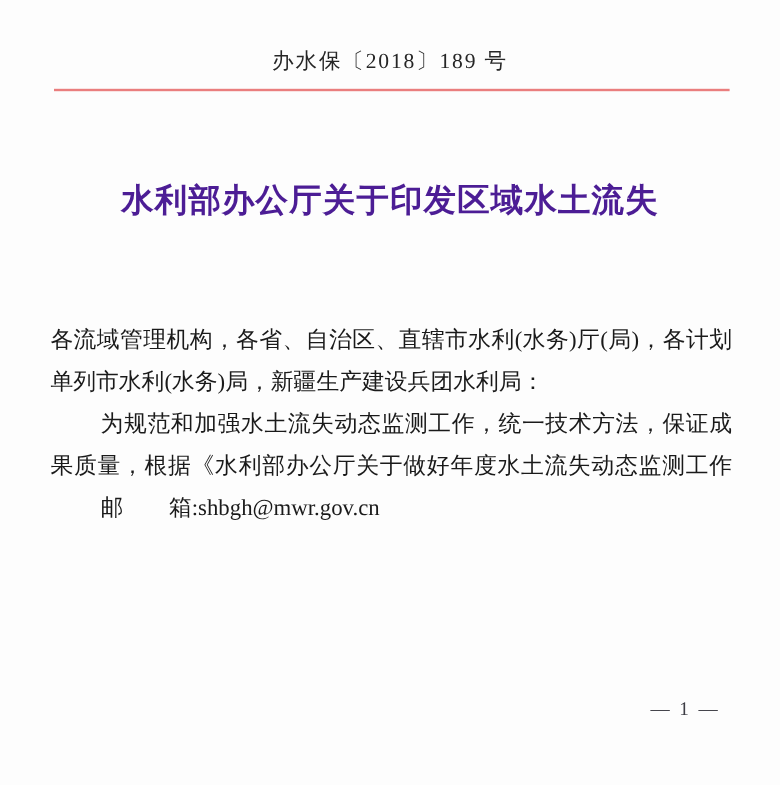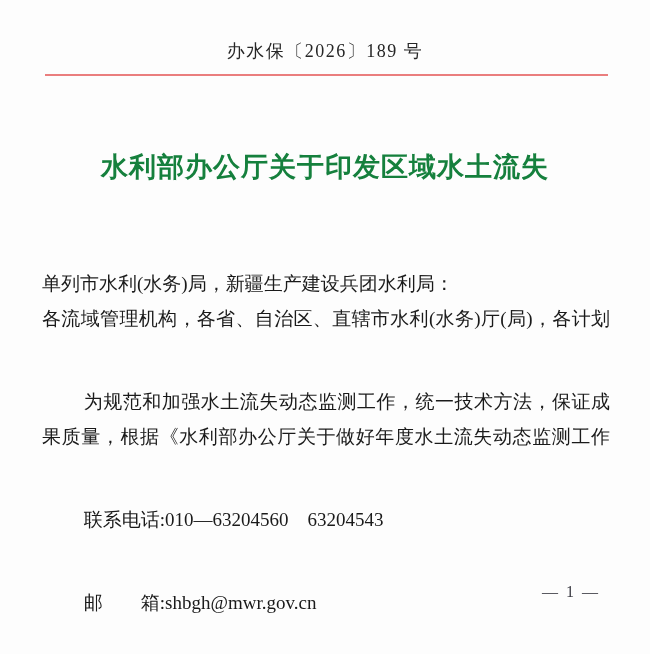--- a/index.html
+++ b/index.html
@@ -39,21 +39,21 @@
   }
   .title-block {
     position: absolute;
     top: 147px;
     left: 0;
     right: 0;
     text-align: center;
     font-weight: 700;
     font-size: 27px;
     line-height: 41px;
-    color: #15803d;
+    color: #4c1d95;
     letter-spacing: 1px;
   }
   .title-block div { white-space: nowrap; }
   .body-block {
     position: absolute;
     top: 266px;
     left: 42px;
     width: 568px;
     font-size: 19px;
     line-height: 35px;
@@ -63,49 +63,47 @@
     height: 35px;
     white-space: nowrap;
     overflow: visible;
   }
   .line.j {
     text-align: justify;
     text-align-last: justify;
   }
   .line.indent {
     text-indent: 2.2em;
-    margin-top: 48px;
   }
   .page-number {
     position: absolute;
     top: 583px;
     right: 50px;
     font-size: 16px;
     letter-spacing: 2px;
     color: #3c3c44;
     white-space: nowrap;
   }
 </style>
 </head>
 <body>
 
 <div class="page">
 
-  <div class="doc-number">办水保〔2026〕189 号</div>
+  <div class="doc-number">办水保〔2018〕189 号</div>
 
   <div class="red-line"></div>
 
   <div class="title-block">
     <div>水利部办公厅关于印发区域水土流失</div>
   </div>
 
   <div class="body-block">
+    <div class="line j">各流域管理机构，各省、自治区、直辖市水利(水务)厅(局)，各计划</div>
     <div class="line">单列市水利(水务)局，新疆生产建设兵团水利局：</div>
-    <div class="line j">各流域管理机构，各省、自治区、直辖市水利(水务)厅(局)，各计划</div>
     <div class="line j indent">为规范和加强水土流失动态监测工作，统一技术方法，保证成</div>
     <div class="line j">果质量，根据《水利部办公厅关于做好年度水土流失动态监测工作</div>
-    <div class="line indent">联系电话:010—63204560　63204543</div>
     <div class="line indent">邮　　箱:shbgh@mwr.gov.cn</div>
   </div>
 
   <div class="page-number">— 1 —</div>
 
 </div>
 
 </body></html>

